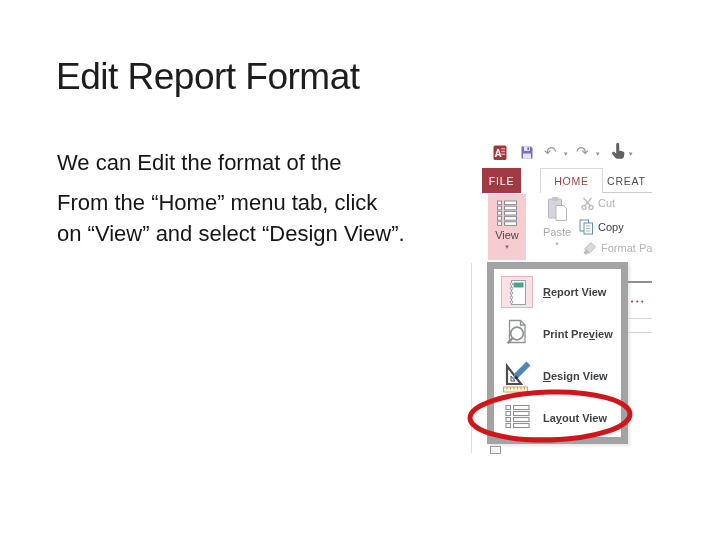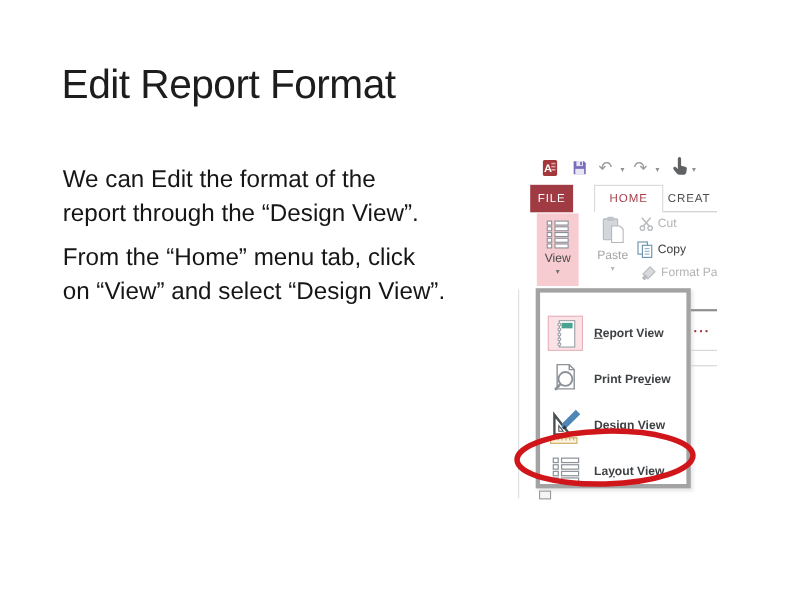--- a/index.html
+++ b/index.html
@@ -78,23 +78,23 @@
   .paste-btn .btn-caret { color:#b8b8b8; }
 
   .mini-item { position:absolute; display:flex; align-items:center; white-space:nowrap; }
   .mini-item .mini-label { font-size:11px; margin-left:4px; line-height:13px; }
   .lbl-dis { color:#b3b3b3; }
   .lbl-en  { color:#3c3c3c; }
 
   
   .dropdown {
     position:absolute; left:17px; top:122px; width:141px; height:182px;
-    background:#fff; border:4px solid #a3a3a3;
+    background:#fff; border:7px solid #a3a3a3;
     box-shadow:2px 2px 3px rgba(0,0,0,0.10);
-    padding-top:16px;
+    padding-top:2px;
   }
   .menu-row { display:flex; align-items:center; height:42px; padding-left:5px; cursor:default; }
   .mi-iconcol { width:36px; display:flex; align-items:center; justify-content:center; flex:0 0 36px; }
   .mi-iconbox-selected {
     background:var(--menu-highlight-pink,#fbe2e6); border:1px solid #e7b4bc;
     width:32px; height:32px; display:flex; align-items:center; justify-content:center;
   }
   .mi-label { font-size:11px; font-weight:600; color:#3f4245; margin-left:8px; white-space:nowrap; }
   .mi-label u { text-decoration:underline; }
 
@@ -113,21 +113,20 @@
   .circle-annotation ellipse { stroke:var(--circle-red,#d0161b); }
 </style>
 </head>
 <body>
 
 <h1 class="slide-title">Edit Report Format</h1>
 
 <div class="slide-body">
   <div class="para">
     <div class="bline">We can Edit the format of the</div>
-    <div class="bline">report through the “Design View”.</div>
   </div>
   <div class="para">
     <div class="bline">From the “Home” menu tab, click</div>
     <div class="bline">on “View” and select “Design View”.</div>
   </div>
 </div>
 
 <div class="shot">
 
   <span class="abs" style="left:23px; top:4px;">

